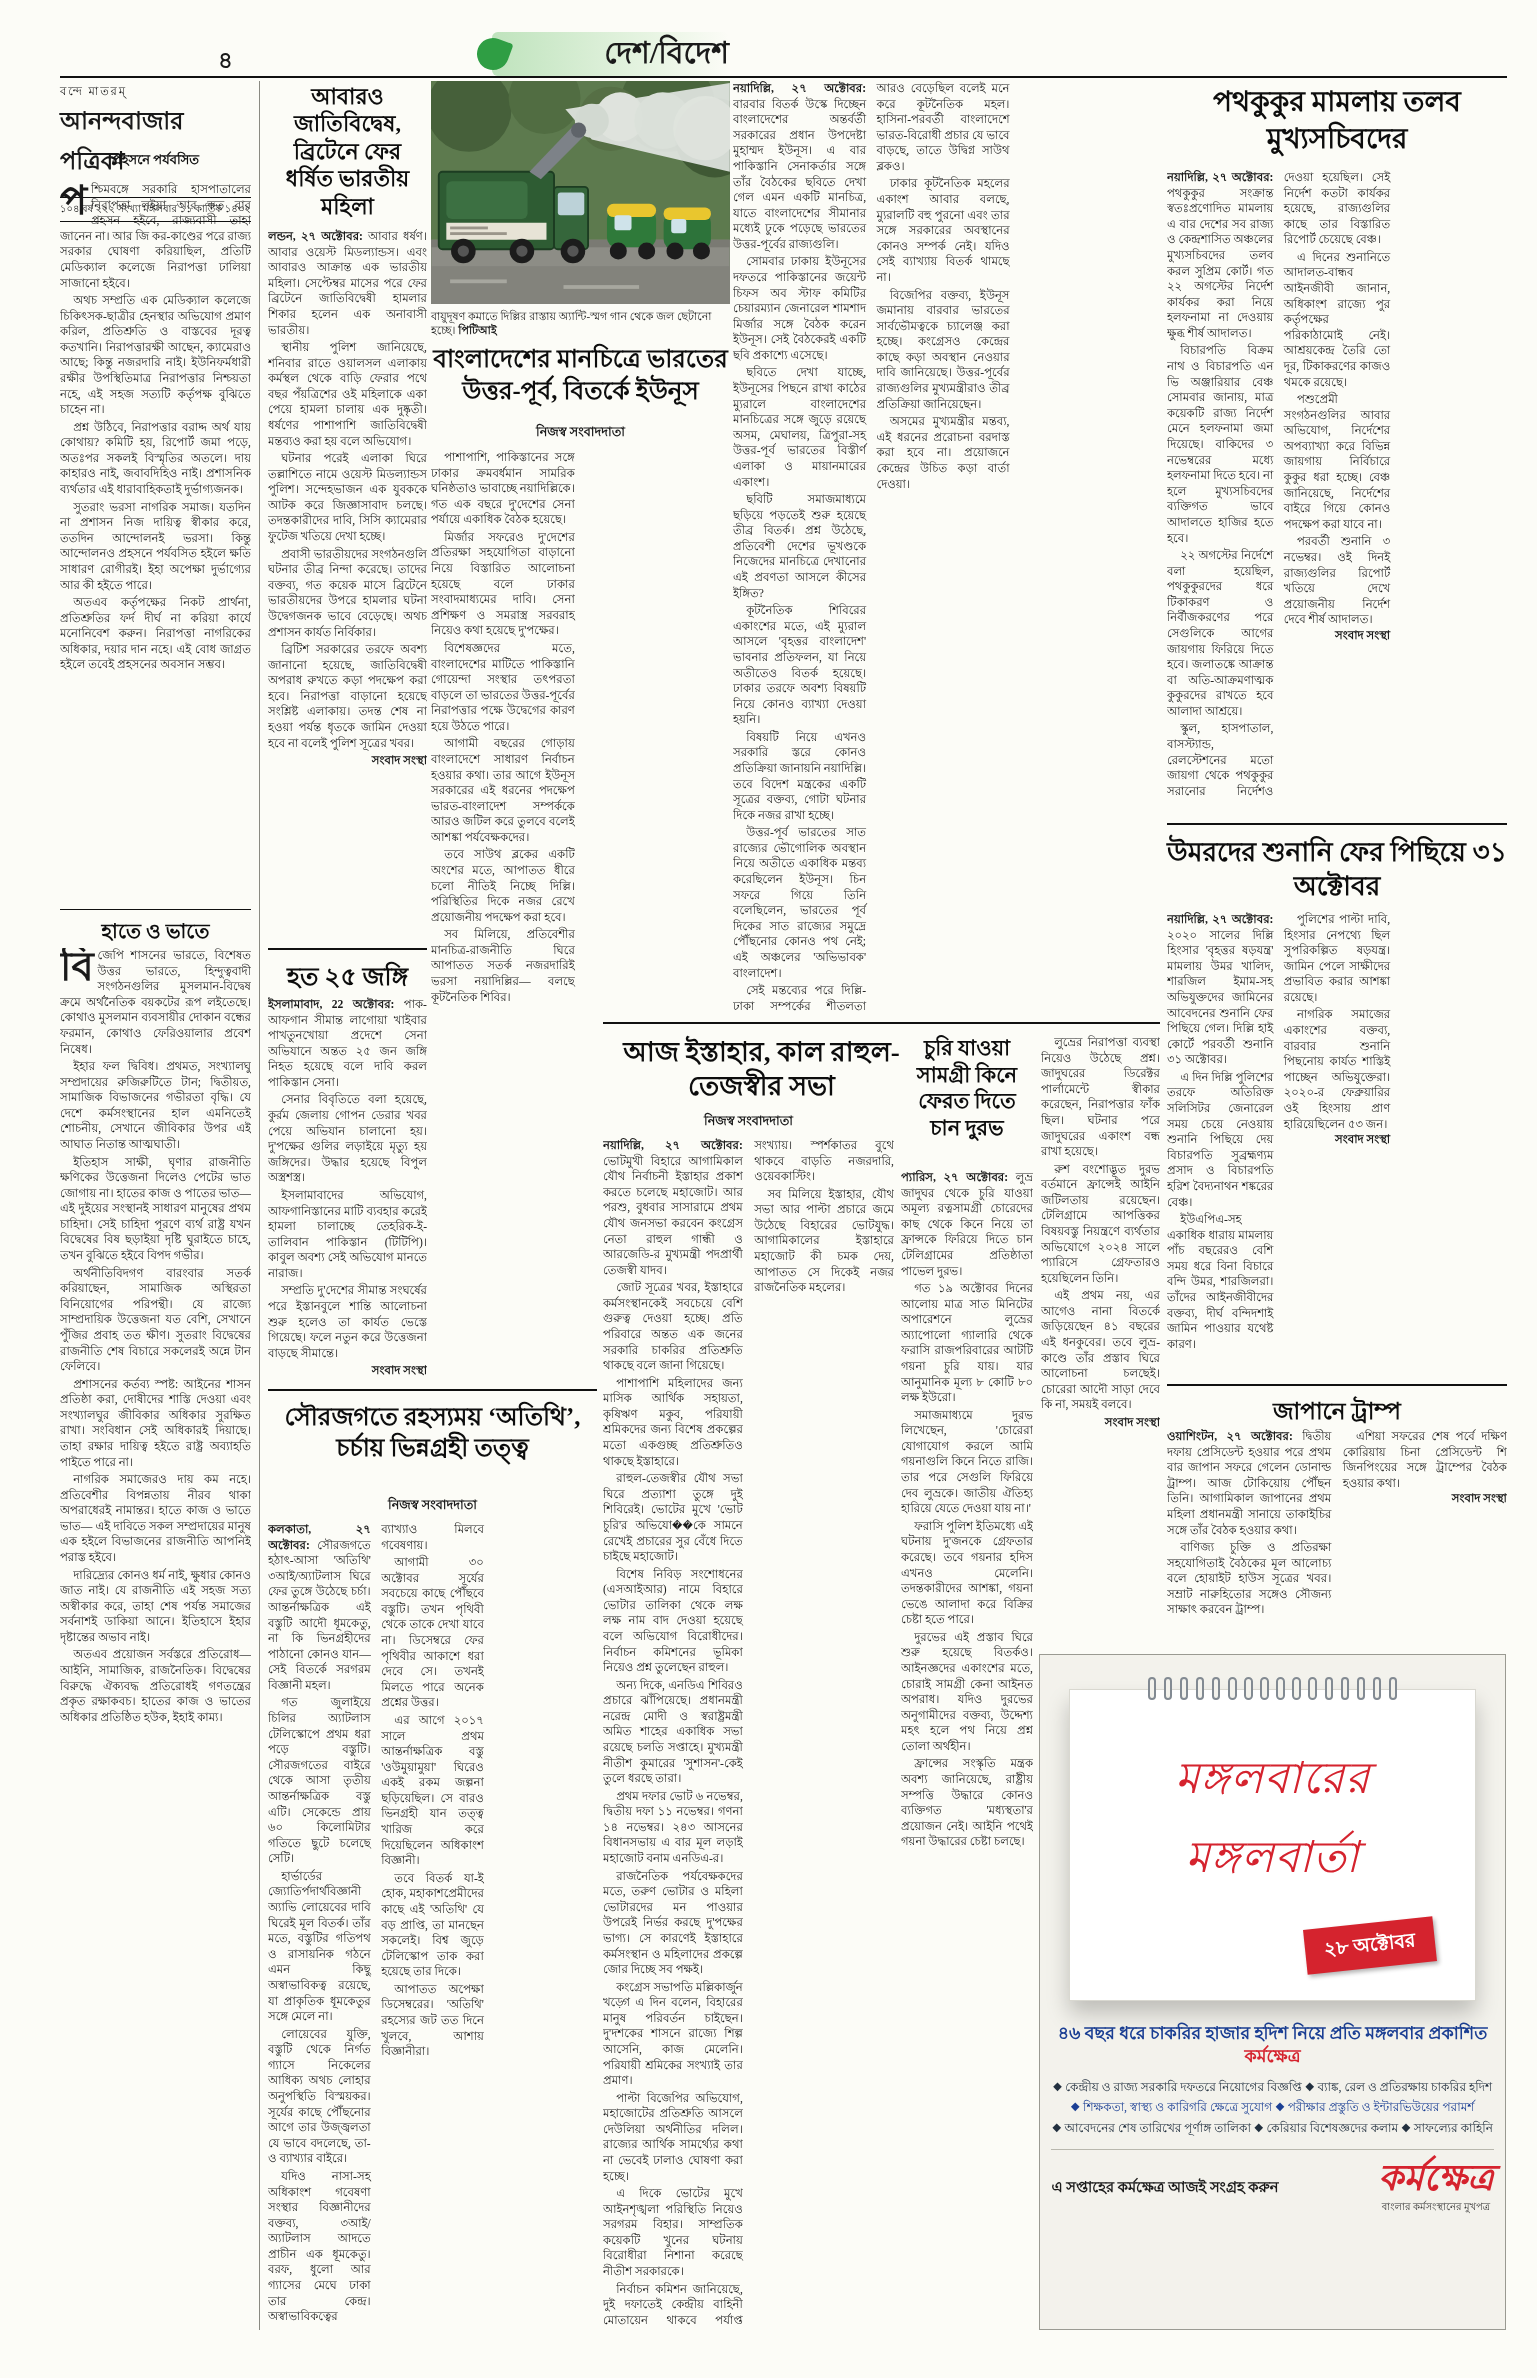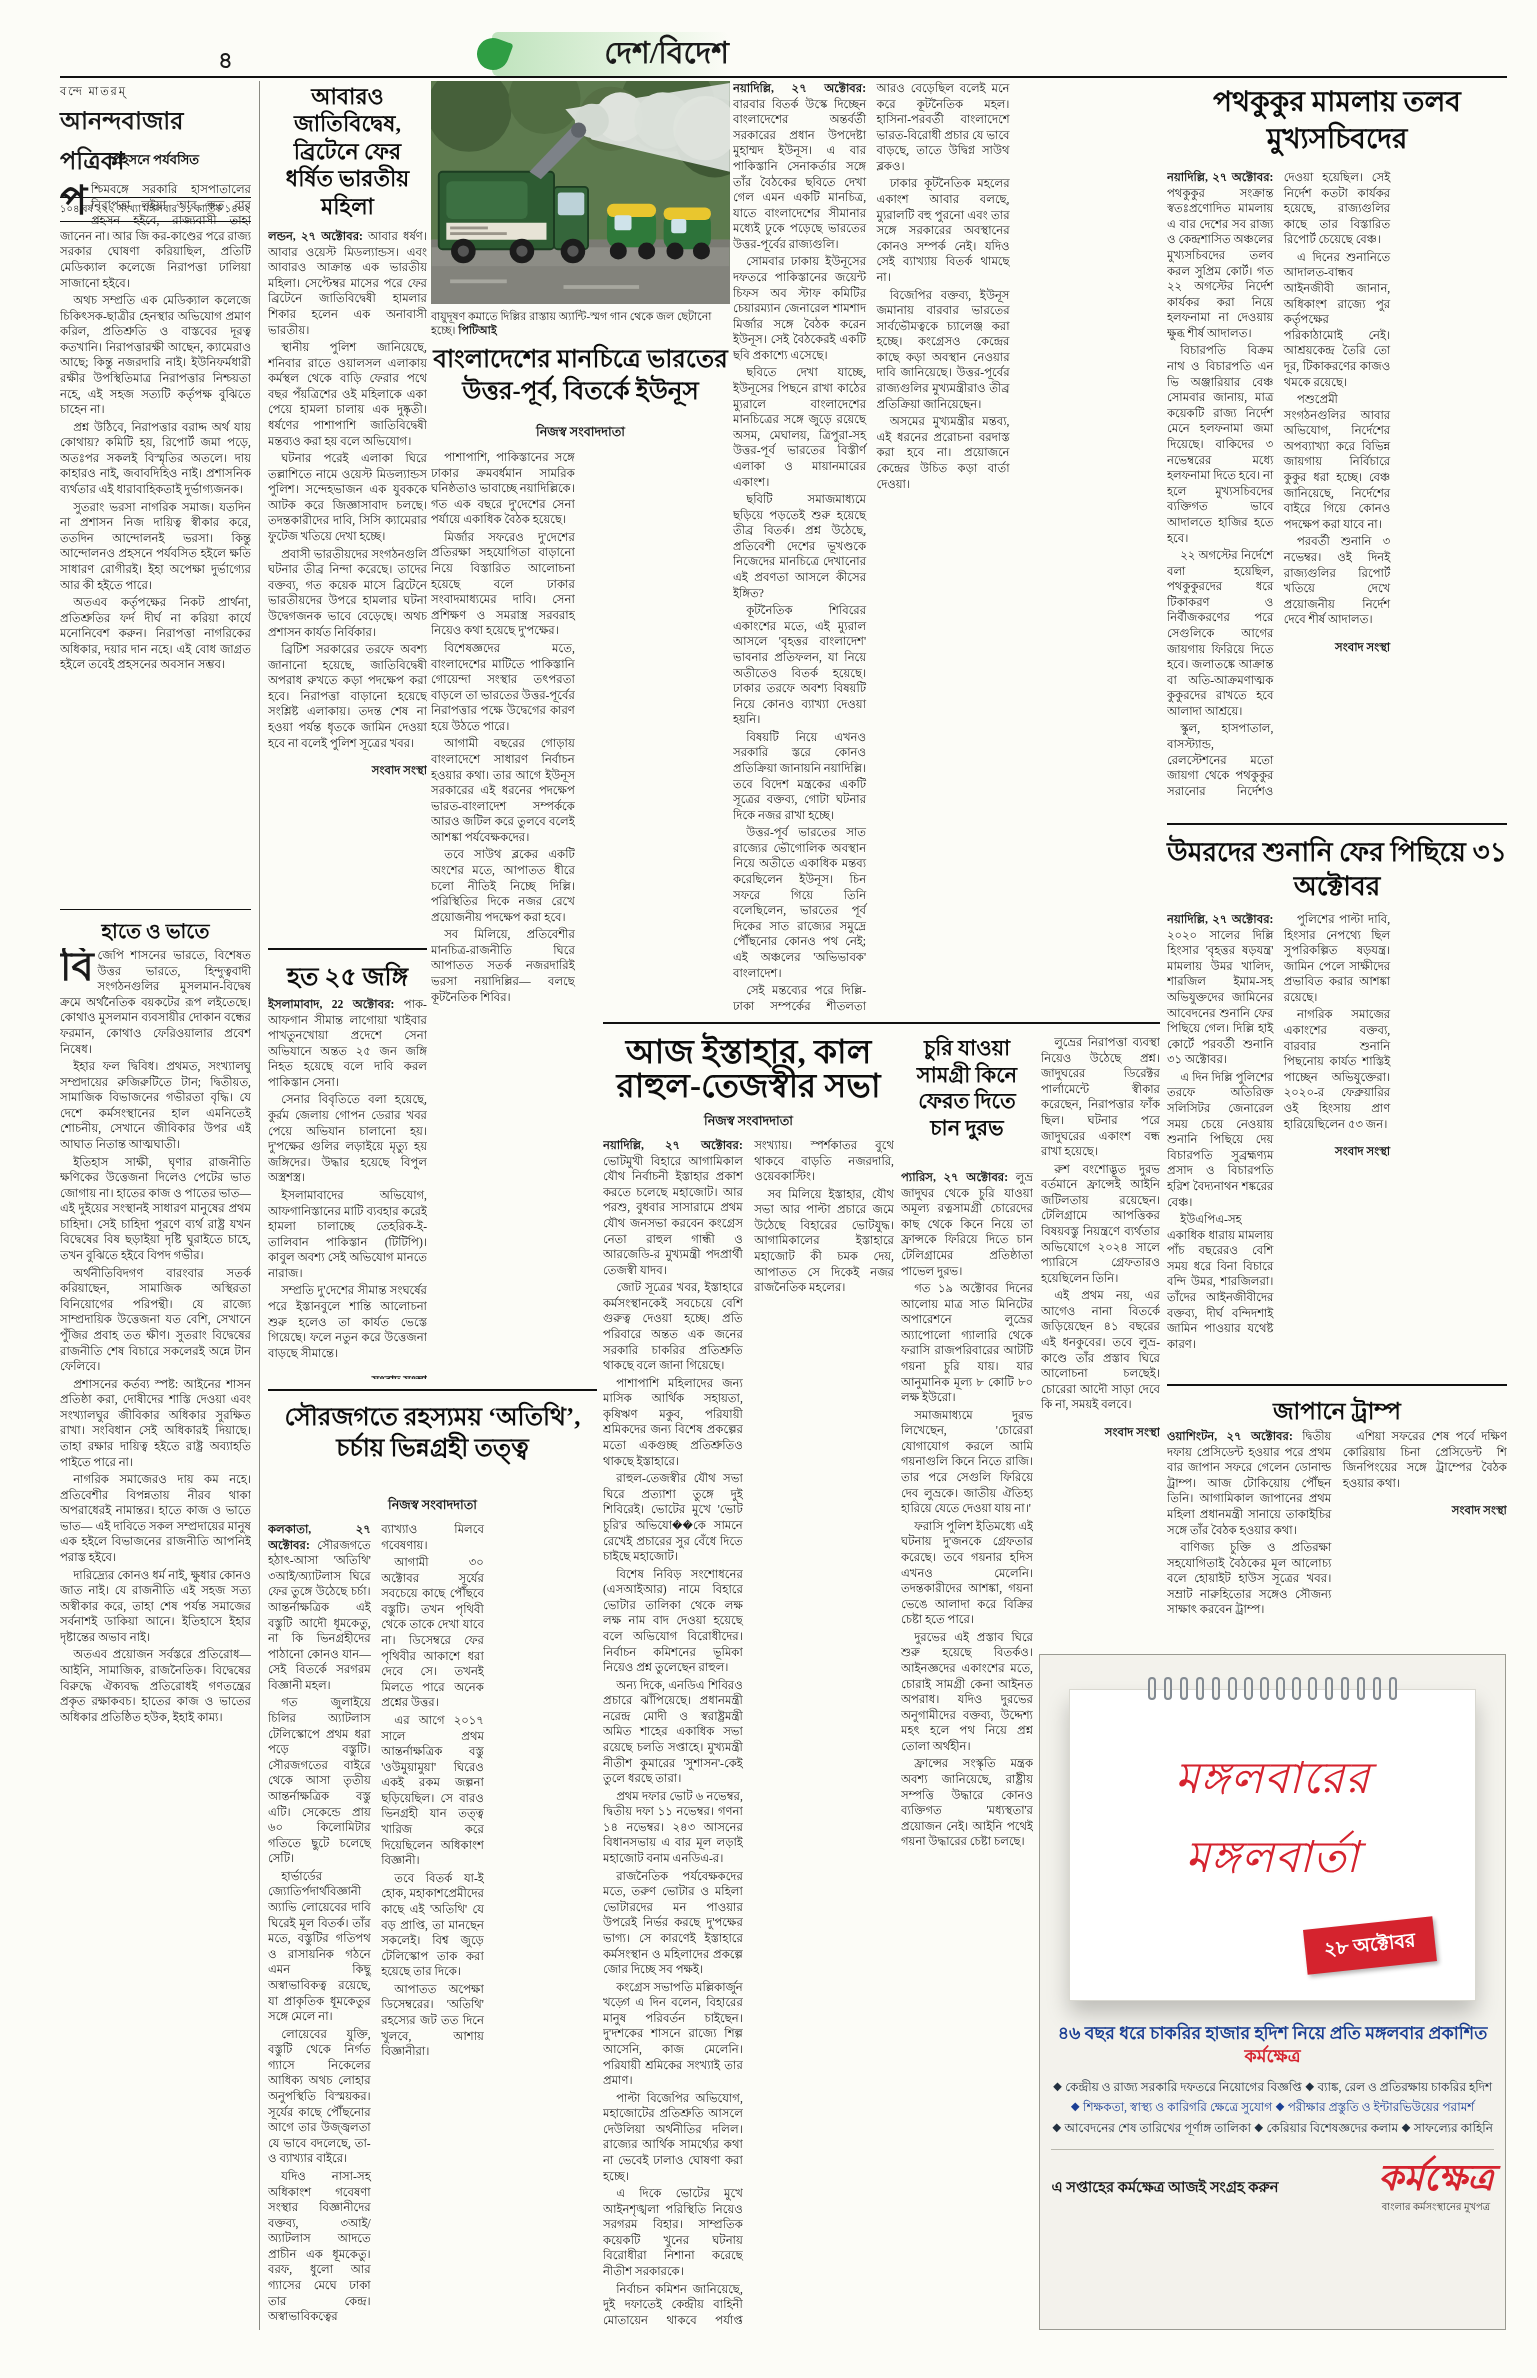--- a/index.html
+++ b/index.html
@@ -8,21 +8,21 @@
            font-family:"Liberation Serif", serif; color:#1a1a1a; overflow:hidden; }
   .abs { position:absolute; }
   .rule { background:#111; }
   .vrule { background:#8a8a82; }
   .h { font-weight:700; text-align:center; color:#0d0d0d; }
   .body-text { font-size:11.6px; line-height:15.6px; text-align:justify; overflow:hidden; }
   .body-text p { margin:0 0 1.9px; text-indent:13.2px; }
   .body-text p.lead-para { text-indent:0; }
   .dateline { font-weight:700; }
   .byline { font-weight:700; text-align:center; font-size:12.8px; }
-  .tag { display:block; text-align:right; font-weight:700;margin-top:12px; }
+  .tag { display:block; text-align:right; font-weight:700; }
   .cols2 { column-count:2; column-gap:11.4px; column-fill:auto; }
   .cols3 { column-count:3; column-gap:10.4px; column-fill:auto; }
   .dropcap { float:left; font-size:40px; line-height:34px; font-weight:700; padding:1.9px 3.8px 0 0; }
 
   
   #page-num { left:218px; top:42px; font-size:23px; font-weight:700; }
   #section-banner { left:492px; top:32px; width:237px; height:44px; display:flex; align-items:center; justify-content:flex-end;
                     background:linear-gradient(90deg,#bfe3bd, #e9f5e4 70%, rgba(233,245,228,0)); border-radius:5.7px; }
   #section-accent { position:absolute; left:-15px; top:5.7px; width:32px; height:32px; background:#2f9e44; border-radius:50% 10% 50% 50%; transform:rotate(20deg); }
   #section-title { font-size:30px; font-weight:700; position:relative; }
@@ -181,21 +181,21 @@
   <div class="abs body-text cols3" style="left:733px; top:81px; width:420px; height:939px;">
     <p class="lead-para"><span class="dateline">নয়াদিল্লি, ২৭ অক্টোবর:</span> <span>বারবার বিতর্ক উস্কে দিচ্ছেন বাংলাদেশের অন্তর্বর্তী সরকারের প্রধান উপদেষ্টা মুহাম্মদ ইউনূস। এ বার পাকিস্তানি সেনাকর্তার সঙ্গে তাঁর বৈঠকের ছবিতে দেখা গেল এমন একটি মানচিত্র, যাতে বাংলাদেশের সীমানার মধ্যেই ঢুকে পড়েছে ভারতের উত্তর-পূর্বের রাজ্যগুলি।</span></p>
     <span><p>সোমবার ঢাকায় ইউনূসের দফতরে পাকিস্তানের জয়েন্ট চিফস অব স্টাফ কমিটির চেয়ারম্যান জেনারেল শামশাদ মির্জার সঙ্গে বৈঠক করেন ইউনূস। সেই বৈঠকেরই একটি ছবি প্রকাশ্যে এসেছে।</p><p>ছবিতে দেখা যাচ্ছে, ইউনূসের পিছনে রাখা কাঠের ম্যুরালে বাংলাদেশের মানচিত্রের সঙ্গে জুড়ে রয়েছে অসম, মেঘালয়, ত্রিপুরা-সহ উত্তর-পূর্ব ভারতের বিস্তীর্ণ এলাকা ও মায়ানমারের একাংশ।</p><p>ছবিটি সমাজমাধ্যমে ছড়িয়ে পড়তেই শুরু হয়েছে তীব্র বিতর্ক। প্রশ্ন উঠেছে, প্রতিবেশী দেশের ভূখণ্ডকে নিজেদের মানচিত্রে দেখানোর এই প্রবণতা আসলে কীসের ইঙ্গিত?</p><p>কূটনৈতিক শিবিরের একাংশের মতে, এই ম্যুরাল আসলে 'বৃহত্তর বাংলাদেশ' ভাবনার প্রতিফলন, যা নিয়ে অতীতেও বিতর্ক হয়েছে। ঢাকার তরফে অবশ্য বিষয়টি নিয়ে কোনও ব্যাখ্যা দেওয়া হয়নি।</p><p>বিষয়টি নিয়ে এখনও সরকারি স্তরে কোনও প্রতিক্রিয়া জানায়নি নয়াদিল্লি। তবে বিদেশ মন্ত্রকের একটি সূত্রের বক্তব্য, গোটা ঘটনার দিকে নজর রাখা হচ্ছে।</p><p>উত্তর-পূর্ব ভারতের সাত রাজ্যের ভৌগোলিক অবস্থান নিয়ে অতীতে একাধিক মন্তব্য করেছিলেন ইউনূস। চিন সফরে গিয়ে তিনি বলেছিলেন, ভারতের পূর্ব দিকের সাত রাজ্যের সমুদ্রে পৌঁছনোর কোনও পথ নেই; এই অঞ্চলের 'অভিভাবক' বাংলাদেশ।</p><p>সেই মন্তব্যের পরে দিল্লি-ঢাকা সম্পর্কের শীতলতা আরও বেড়েছিল বলেই মনে করে কূটনৈতিক মহল। হাসিনা-পরবর্তী বাংলাদেশে ভারত-বিরোধী প্রচার যে ভাবে বাড়ছে, তাতে উদ্বিগ্ন সাউথ ব্লকও।</p><p>ঢাকার কূটনৈতিক মহলের একাংশ আবার বলছে, ম্যুরালটি বহু পুরনো এবং তার সঙ্গে সরকারের অবস্থানের কোনও সম্পর্ক নেই। যদিও সেই ব্যাখ্যায় বিতর্ক থামছে না।</p><p>বিজেপির বক্তব্য, ইউনূস জমানায় বারবার ভারতের সার্বভৌমত্বকে চ্যালেঞ্জ করা হচ্ছে। কংগ্রেসও কেন্দ্রের কাছে কড়া অবস্থান নেওয়ার দাবি জানিয়েছে। উত্তর-পূর্বের রাজ্যগুলির মুখ্যমন্ত্রীরাও তীব্র প্রতিক্রিয়া জানিয়েছেন।</p><p>অসমের মুখ্যমন্ত্রীর মন্তব্য, এই ধরনের প্ররোচনা বরদাস্ত করা হবে না। প্রয়োজনে কেন্দ্রের উচিত কড়া বার্তা দেওয়া।</p></span>
   </div>
   <div class="abs body-text cols2" style="left:431px; top:450px; width:299px; height:570px;">
     <span><p>পাশাপাশি, পাকিস্তানের সঙ্গে ঢাকার ক্রমবর্ধমান সামরিক ঘনিষ্ঠতাও ভাবাচ্ছে নয়াদিল্লিকে। গত এক বছরে দু'দেশের সেনা পর্যায়ে একাধিক বৈঠক হয়েছে।</p><p>মির্জার সফরেও দু'দেশের প্রতিরক্ষা সহযোগিতা বাড়ানো নিয়ে বিস্তারিত আলোচনা হয়েছে বলে ঢাকার সংবাদমাধ্যমের দাবি। সেনা প্রশিক্ষণ ও সমরাস্ত্র সরবরাহ নিয়েও কথা হয়েছে দু'পক্ষের।</p><p>বিশেষজ্ঞদের মতে, বাংলাদেশের মাটিতে পাকিস্তানি গোয়েন্দা সংস্থার তৎপরতা বাড়লে তা ভারতের উত্তর-পূর্বের নিরাপত্তার পক্ষে উদ্বেগের কারণ হয়ে উঠতে পারে।</p><p>আগামী বছরের গোড়ায় বাংলাদেশে সাধারণ নির্বাচন হওয়ার কথা। তার আগে ইউনূস সরকারের এই ধরনের পদক্ষেপ ভারত-বাংলাদেশ সম্পর্ককে আরও জটিল করে তুলবে বলেই আশঙ্কা পর্যবেক্ষকদের।</p><p>তবে সাউথ ব্লকের একটি অংশের মতে, আপাতত ধীরে চলো নীতিই নিচ্ছে দিল্লি। পরিস্থিতির দিকে নজর রেখে প্রয়োজনীয় পদক্ষেপ করা হবে।</p><p>সব মিলিয়ে, প্রতিবেশীর মানচিত্র-রাজনীতি ঘিরে আপাতত সতর্ক নজরদারিই ভরসা নয়াদিল্লির— বলছে কূটনৈতিক শিবির।</p></span>
   </div>
 
   <div class="abs rule" style="left:603px; top:1022px; width:557px; height:1.9px;"></div>
 
-  <div class="abs h" style="left:603px; top:1035px; width:291px; font-size:33px; line-height:34px;">আজ ইস্তাহার, কাল রাহুল-তেজস্বীর সভা</div>
+  <div class="abs h" style="left:616px; top:1035px; width:291px; font-size:27px; line-height:34px;">আজ ইস্তাহার, কাল রাহুল-তেজস্বীর সভা</div>
   <div class="abs byline" style="left:603px; top:1111px; width:291px;">নিজস্ব সংবাদদাতা</div>
   <div class="abs body-text cols2" style="left:603px; top:1138px; width:291px; height:1191px;">
     <p class="lead-para"><span class="dateline">নয়াদিল্লি, ২৭ অক্টোবর:</span> <span>ভোটমুখী বিহারে আগামিকাল যৌথ নির্বাচনী ইস্তাহার প্রকাশ করতে চলেছে মহাজোট। আর পরশু, বুধবার সাসারামে প্রথম যৌথ জনসভা করবেন কংগ্রেস নেতা রাহুল গান্ধী ও আরজেডি-র মুখ্যমন্ত্রী পদপ্রার্থী তেজস্বী যাদব।</span></p>
     <span><p>জোট সূত্রের খবর, ইস্তাহারে কর্মসংস্থানকেই সবচেয়ে বেশি গুরুত্ব দেওয়া হচ্ছে। প্রতি পরিবারে অন্তত এক জনের সরকারি চাকরির প্রতিশ্রুতি থাকছে বলে জানা গিয়েছে।</p><p>পাশাপাশি মহিলাদের জন্য মাসিক আর্থিক সহায়তা, কৃষিঋণ মকুব, পরিযায়ী শ্রমিকদের জন্য বিশেষ প্রকল্পের মতো একগুচ্ছ প্রতিশ্রুতিও থাকছে ইস্তাহারে।</p><p>রাহুল-তেজস্বীর যৌথ সভা ঘিরে প্রত্যাশা তুঙ্গে দুই শিবিরেই। ভোটের মুখে 'ভোট চুরি'র অভিযো��কে সামনে রেখেই প্রচারের সুর বেঁধে দিতে চাইছে মহাজোট।</p><p>বিশেষ নিবিড় সংশোধনের (এসআইআর) নামে বিহারে ভোটার তালিকা থেকে লক্ষ লক্ষ নাম বাদ দেওয়া হয়েছে বলে অভিযোগ বিরোধীদের। নির্বাচন কমিশনের ভূমিকা নিয়েও প্রশ্ন তুলেছেন রাহুল।</p><p>অন্য দিকে, এনডিএ শিবিরও প্রচারে ঝাঁপিয়েছে। প্রধানমন্ত্রী নরেন্দ্র মোদী ও স্বরাষ্ট্রমন্ত্রী অমিত শাহের একাধিক সভা রয়েছে চলতি সপ্তাহে। মুখ্যমন্ত্রী নীতীশ কুমারের 'সুশাসন'-কেই তুলে ধরছে তারা।</p><p>প্রথম দফার ভোট ৬ নভেম্বর, দ্বিতীয় দফা ১১ নভেম্বর। গণনা ১৪ নভেম্বর। ২৪৩ আসনের বিধানসভায় এ বার মূল লড়াই মহাজোট বনাম এনডিএ-র।</p><p>রাজনৈতিক পর্যবেক্ষকদের মতে, তরুণ ভোটার ও মহিলা ভোটারদের মন পাওয়ার উপরেই নির্ভর করছে দু'পক্ষের ভাগ্য। সে কারণেই ইস্তাহারে কর্মসংস্থান ও মহিলাদের প্রকল্পে জোর দিচ্ছে সব পক্ষই।</p><p>কংগ্রেস সভাপতি মল্লিকার্জুন খড়্গে এ দিন বলেন, বিহারের মানুষ পরিবর্তন চাইছেন। দু'দশকের শাসনে রাজ্যে শিল্প আসেনি, কাজ মেলেনি। পরিযায়ী শ্রমিকের সংখ্যাই তার প্রমাণ।</p><p>পাল্টা বিজেপির অভিযোগ, মহাজোটের প্রতিশ্রুতি আসলে দেউলিয়া অর্থনীতির দলিল। রাজ্যের আর্থিক সামর্থ্যের কথা না ভেবেই ঢালাও ঘোষণা করা হচ্ছে।</p><p>এ দিকে ভোটের মুখে আইনশৃঙ্খলা পরিস্থিতি নিয়েও সরগরম বিহার। সাম্প্রতিক কয়েকটি খুনের ঘটনায় বিরোধীরা নিশানা করেছে নীতীশ সরকারকে।</p><p>নির্বাচন কমিশন জানিয়েছে, দুই দফাতেই কেন্দ্রীয় বাহিনী মোতায়েন থাকবে পর্যাপ্ত সংখ্যায়। স্পর্শকাতর বুথে থাকবে বাড়তি নজরদারি, ওয়েবকাস্টিং।</p><p>সব মিলিয়ে ইস্তাহার, যৌথ সভা আর পাল্টা প্রচারে জমে উঠেছে বিহারের ভোটযুদ্ধ। আগামিকালের ইস্তাহারে মহাজোট কী চমক দেয়, আপাতত সে দিকেই নজর রাজনৈতিক মহলের।</p></span>
   </div>
 
   <div class="abs h" style="left:901px; top:1035px; width:132px; font-size:21px; line-height:26.5px;">চুরি যাওয়া সামগ্রী কিনে ফেরত দিতে চান দুরভ</div>
   <div class="abs body-text" style="left:901px; top:1151px; width:132px; height:1177px;margin-top:19px;">
     <p class="lead-para"><span class="dateline">প্যারিস, ২৭ অক্টোবর:</span> <span>লুভ্র জাদুঘর থেকে চুরি যাওয়া অমূল্য রত্নসামগ্রী চোরেদের কাছ থেকে কিনে নিয়ে তা ফ্রান্সকে ফিরিয়ে দিতে চান টেলিগ্রামের প্রতিষ্ঠাতা পাভেল দুরভ।</span></p>
     <span><p>গত ১৯ অক্টোবর দিনের আলোয় মাত্র সাত মিনিটের অপারেশনে লুভ্রের অ্যাপোলো গ্যালারি থেকে ফরাসি রাজপরিবারের আটটি গয়না চুরি যায়। যার আনুমানিক মূল্য ৮ কোটি ৮০ লক্ষ ইউরো।</p><p>সমাজমাধ্যমে দুরভ লিখেছেন, 'চোরেরা যোগাযোগ করলে আমি গয়নাগুলি কিনে নিতে রাজি। তার পরে সেগুলি ফিরিয়ে দেব লুভ্রকে। জাতীয় ঐতিহ্য হারিয়ে যেতে দেওয়া যায় না।'</p><p>ফরাসি পুলিশ ইতিমধ্যে এই ঘটনায় দু'জনকে গ্রেফতার করেছে। তবে গয়নার হদিস এখনও মেলেনি। তদন্তকারীদের আশঙ্কা, গয়না ভেঙে আলাদা করে বিক্রির চেষ্টা হতে পারে।</p><p>দুরভের এই প্রস্তাব ঘিরে শুরু হয়েছে বিতর্কও। আইনজ্ঞদের একাংশের মতে, চোরাই সামগ্রী কেনা আইনত অপরাধ। যদিও দুরভের অনুগামীদের বক্তব্য, উদ্দেশ্য মহৎ হলে পথ নিয়ে প্রশ্ন তোলা অর্থহীন।</p><p>ফ্রান্সের সংস্কৃতি মন্ত্রক অবশ্য জানিয়েছে, রাষ্ট্রীয় সম্পত্তি উদ্ধারে কোনও ব্যক্তিগত 'মধ্যস্থতা'র প্রয়োজন নেই। আইনি পথেই গয়না উদ্ধারের চেষ্টা চলছে।</p></span>

